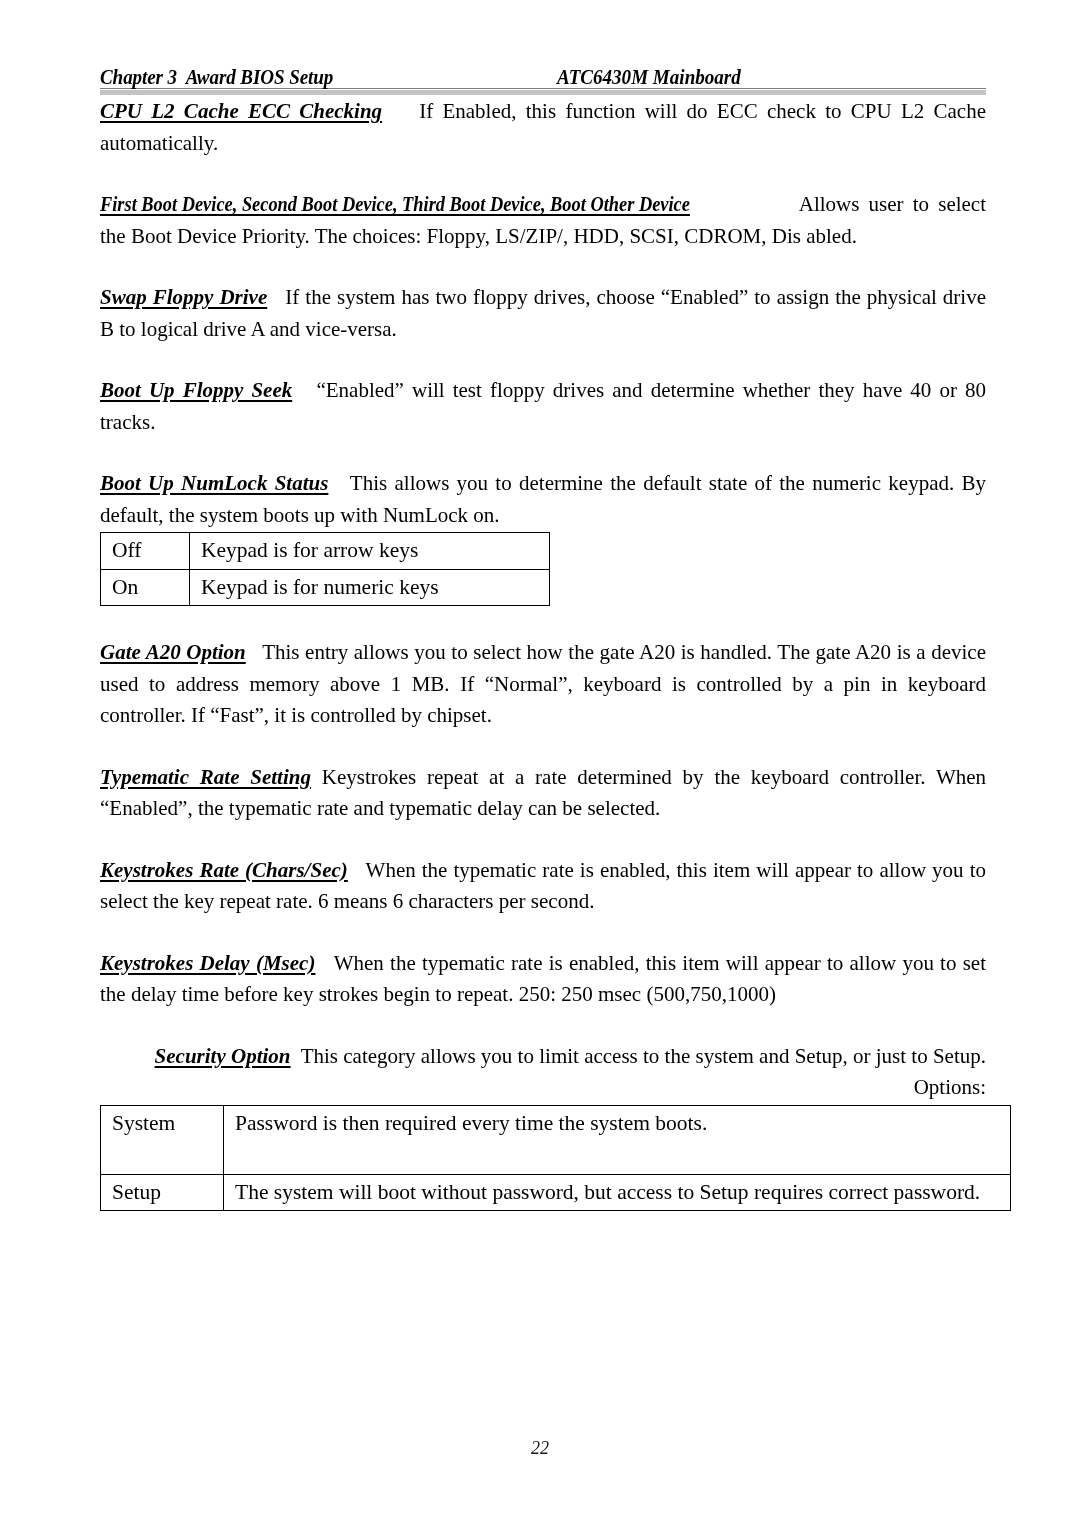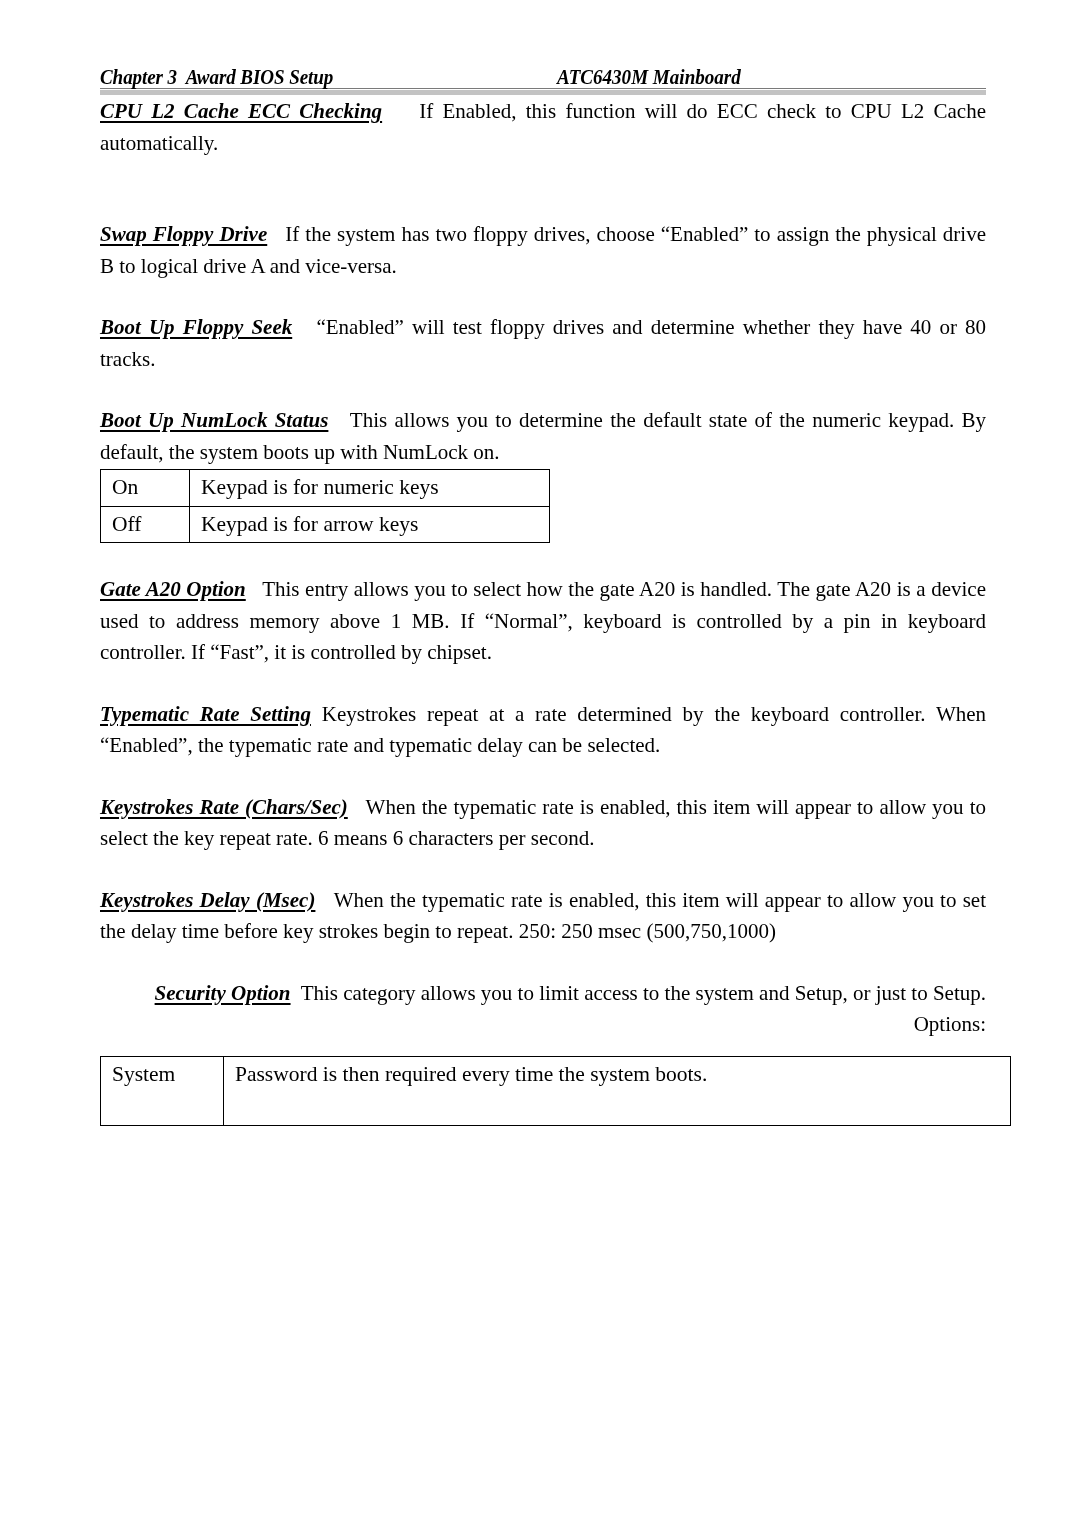--- a/index.html
+++ b/index.html
@@ -126,21 +126,21 @@
   table.doc-table td {
     border: 1.5px solid #000000;
     padding: 2px 0 2px 11px;
     vertical-align: top;
   }
 
   table.numlock-table { width: 425px; margin-top: 1px; }
   table.numlock-table td.k { width: 77px; }
   table.numlock-table td.v { width: 348px; }
 
-  table.security-table { width: 886px; margin-top: 15px; }
+  table.security-table { width: 886px; margin-top: 1px; }
   table.security-table td.k { width: 111px; }
   table.security-table td.v { width: 775px; text-align: justify; }
   table.security-table td.tall { height: 64px; }
 
   
   .page-number {
     position: absolute;
     left: 0;
     top: 1438px;
     width: 1080px;
@@ -167,43 +167,44 @@
           <div class="r2"></div>
           <div class="r3"></div>
       </div>
     </div>
 
     <p class="para"><span class="term">CPU L2 Cache ECC Checking</span><span class="sp">    </span><span>If Enabled, this function will do ECC check to CPU L2 Cache automatically.</span></p>
 
 
     <div class="gap-md"></div>
 
+    <p class="para"><span class="term squeeze">First Boot Device, Second Boot Device, Third Boot Device, Boot Other Device</span><span class="sp">   </span><span>Allows user to select the Boot Device Priority.  The choices: Floppy, LS/ZIP/, HDD, SCSI, CDROM, Dis abled.</span></p>
 
     <div class="gap-md"></div>
 
     <p class="para"><span class="term">Swap Floppy Drive</span><span class="sp">   </span><span>If the system has two floppy drives, choose “Enabled” to assign the physical drive B to logical drive A and vice-versa.</span></p>
 
     <div class="gap-md"></div>
 
     <p class="para"><span class="term">Boot Up Floppy Seek</span><span class="sp">   </span><span>“Enabled” will test floppy drives and determine whether they have 40 or 80 tracks.</span></p>
 
     <div class="gap-md"></div>
 
     <p class="para"><span class="term">Boot Up NumLock Status</span><span class="sp">   </span><span>This allows you to determine the default state of the numeric keypad. By default, the system boots up with NumLock on.</span></p>
 
     <table class="doc-table numlock-table">
       <tbody>
         <tr>
+          <td class="k">Off</td>
+          <td class="v">Keypad is for arrow keys</td>
+        </tr>
+        <tr>
           <td class="k">On</td>
           <td class="v">Keypad is for numeric keys</td>
         </tr>
-        <tr>
-          <td class="k">Off</td>
-          <td class="v">Keypad is for arrow keys</td>
-        </tr>
       </tbody>
     </table>
 
     <div class="gap-lg"></div>
 
     <p class="para"><span class="term">Gate A20 Option</span><span class="sp">   </span><span>This entry allows you to select how the gate A20 is handled. The gate A20 is a device used to address memory above 1 MB. If “Normal”,  keyboard is controlled by a pin in keyboard controller. If “Fast”, it is controlled by chipset.</span></p>
 
     <div class="gap-md"></div>
 
     <p class="para"><span class="term">Typematic Rate Setting</span><span class="sp"> </span><span>Keystrokes repeat at a rate determined by the keyboard controller.   When “Enabled”, the typematic rate and typematic delay can be selected.</span></p>
@@ -219,19 +220,24 @@
     <div class="gap-md"></div>
 
     <p class="para nojust"><span class="term">Security Option</span><span class="sp">  </span><span>This category allows you to limit access to the system and Setup, or just to Setup.    Options:</span></p>
 
     <table class="doc-table security-table">
       <tbody>
         <tr>
           <td class="k tall">System</td>
           <td class="v tall">Password is then required every time the system boots.</td>
         </tr>
+        <tr>
+          <td class="k">Setup</td>
+          <td class="v">The system will boot without password, but access to Setup requires correct password.</td>
+        </tr>
       </tbody>
     </table>
 
   </div>
 
+  <div class="page-number">22</div>
 
 </div>
 
 </body></html>

